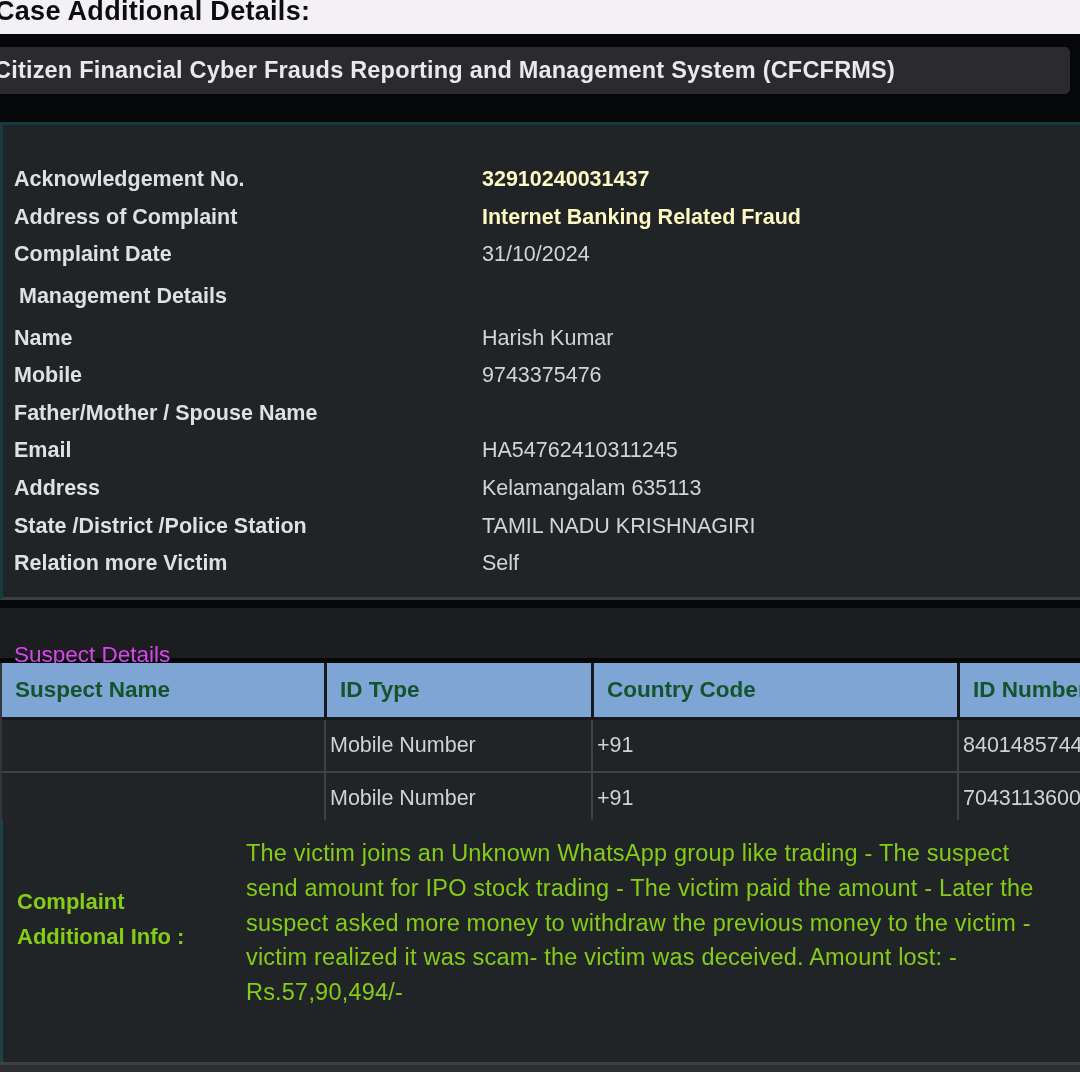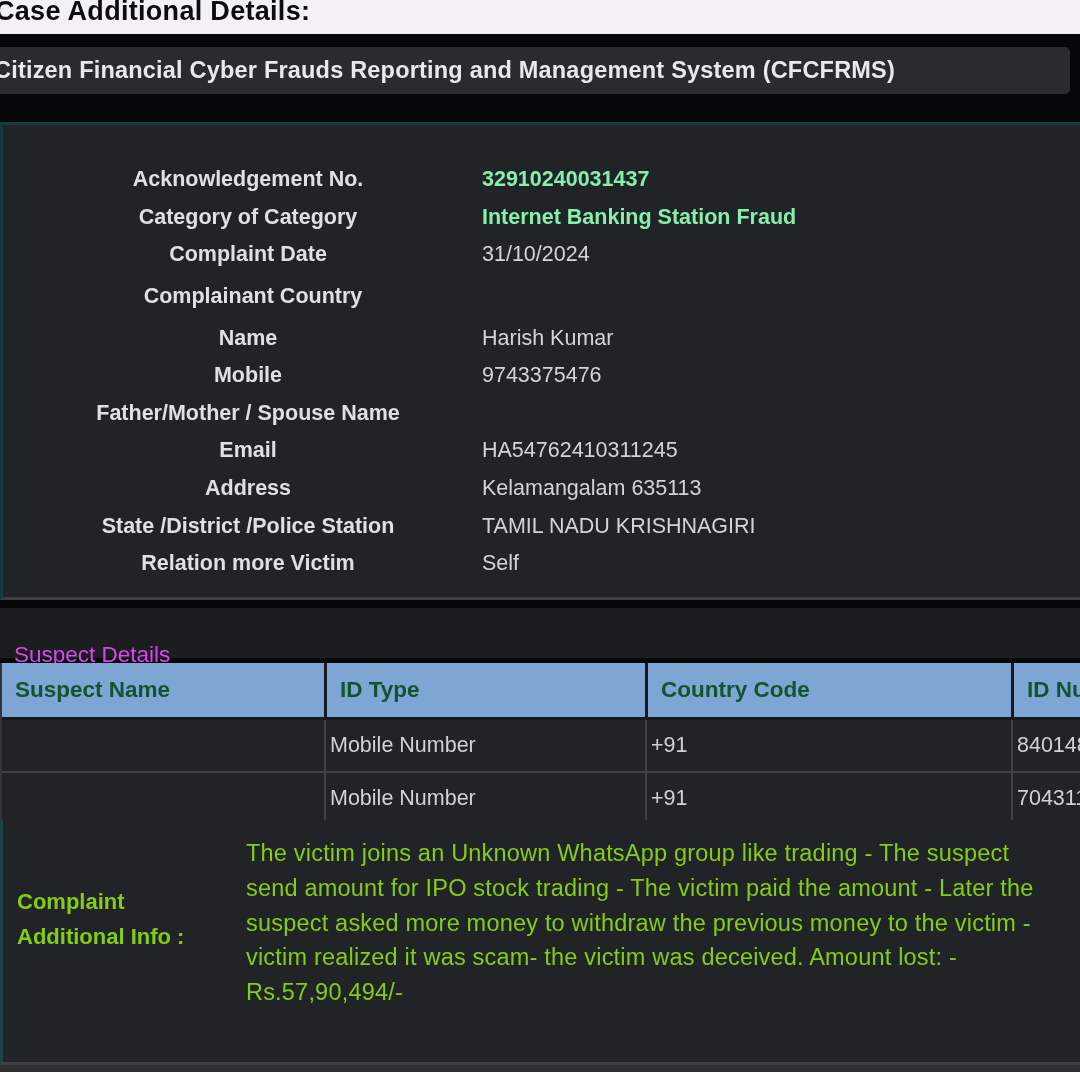--- a/index.html
+++ b/index.html
@@ -16,40 +16,40 @@
   .sys-bar{position:absolute;top:47px;left:-12px;width:1082px;height:47px;background:#2b2b2d;border-radius:5px;overflow:hidden;}
   .sys-bar .sys-title{position:absolute;left:6px;top:0;line-height:47px;font-size:23.5px;font-weight:bold;color:#e9e9eb;white-space:nowrap;letter-spacing:.2px;}
   
   .panel{
     position:absolute;top:122px;left:0;width:1260px;height:478px;box-sizing:border-box;
     background:#212427;
     border-top:3px solid #163b3e;border-left:3px solid #163b3e;border-bottom:3px solid #3c3f42;
     padding-top:36px;overflow:hidden;
   }
   .prow{display:flex;height:37.6px;align-items:center;font-size:21.5px;}
-  .plabel{width:468px;padding-left:11px;font-weight:bold;color:#dfe0e2;white-space:nowrap;flex:none;text-align:center;}
+  .plabel{width:468px;padding-left:11px;font-weight:bold;color:#dfe0e2;white-space:nowrap;flex:none;}
   .pvalue{color:#d3d4d6;white-space:nowrap;}
-  .prow.v-bold .pvalue{font-weight:bold;color:#86efac;}
+  .prow.v-bold .pvalue{font-weight:bold;color:#fef9c3;}
   .prow.section{margin-top:4px;margin-bottom:4px;}
   .prow.section .plabel{padding-left:16px;}
   
   .suspect-head{position:absolute;top:608px;left:0;width:1260px;height:50px;background:#1b1d1f;}
   .suspect-head span{position:absolute;left:14px;top:0;line-height:46px;font-size:22.5px;font-weight:normal;color:#d946ef;white-space:nowrap;margin-top:24px;}
   
   .stable{position:absolute;top:663px;left:0;width:1256px;border-left:2px solid #33363a;}
   .thead{display:flex;height:54px;background:#7fa5d4;}
   .th{box-sizing:border-box;display:flex;align-items:center;padding-left:13px;font-size:22.5px;font-weight:bold;color:#14532d;white-space:nowrap;border-left:3px solid #161b21;}
   .th:first-child{border-left:none;}
   .tr{display:flex;height:51px;background:#212427;border-top:3px solid #17191c;}
   .tr + .tr{border-top:2px solid #3f4245;}
   .tr:last-child{border-bottom:2px solid #3f4245;}
   .td{box-sizing:border-box;display:flex;align-items:center;padding-left:4px;font-size:21.5px;color:#d0d2d4;white-space:nowrap;border-left:2px solid #3f4245;}
   .td:first-child{border-left:none;}
   .c0{width:322px;flex:none;}
-  .c1{width:321px;flex:none;text-align:right;}
+  .c1{width:267px;flex:none;text-align:right;}
   .c2{width:366px;flex:none;}
   .c3{width:306px;flex:none;}
   
   .cbox{position:absolute;top:820px;left:0;width:1256px;height:242px;box-sizing:border-box;background:#212427;border-left:3px solid #1c4245;overflow:hidden;}
   .clabel{position:absolute;left:14px;top:64px;font-size:22px;font-weight:bold;color:#84cc16;line-height:35px;white-space:nowrap;}
   .ctext{position:absolute;left:243px;top:16px;font-size:23.5px;color:#84cc16;line-height:34.8px;letter-spacing:.2px;}
   .ctext div{white-space:nowrap;}
   
   .bottom-strip{position:absolute;top:1062px;left:0;width:1080px;height:10px;background:#2d2f31;border-top:3px solid #3e4042;box-sizing:content-box;}
 </style>
@@ -63,29 +63,29 @@
 <div class="sys-bar">
   <div class="sys-title">Citizen Financial Cyber Frauds Reporting and Management System (CFCFRMS)</div>
 </div>
 
 <div class="panel">
   <div class="prow v-bold">
     <div class="plabel">Acknowledgement No.</div>
     <div class="pvalue">32910240031437</div>
   </div>
   <div class="prow v-bold">
-    <div class="plabel">Category of Category</div>
-    <div class="pvalue">Internet Banking Station Fraud</div>
+    <div class="plabel">Address of Complaint</div>
+    <div class="pvalue">Internet Banking Related Fraud</div>
   </div>
   <div class="prow">
     <div class="plabel">Complaint Date</div>
     <div class="pvalue">31/10/2024</div>
   </div>
   <div class="prow section">
-    <div class="plabel">Complainant Country</div>
+    <div class="plabel">Management Details</div>
     <div class="pvalue"></div>
   </div>
   <div class="prow">
     <div class="plabel">Name</div>
     <div class="pvalue">Harish Kumar</div>
   </div>
   <div class="prow">
     <div class="plabel">Mobile</div>
     <div class="pvalue">9743375476</div>
   </div>

